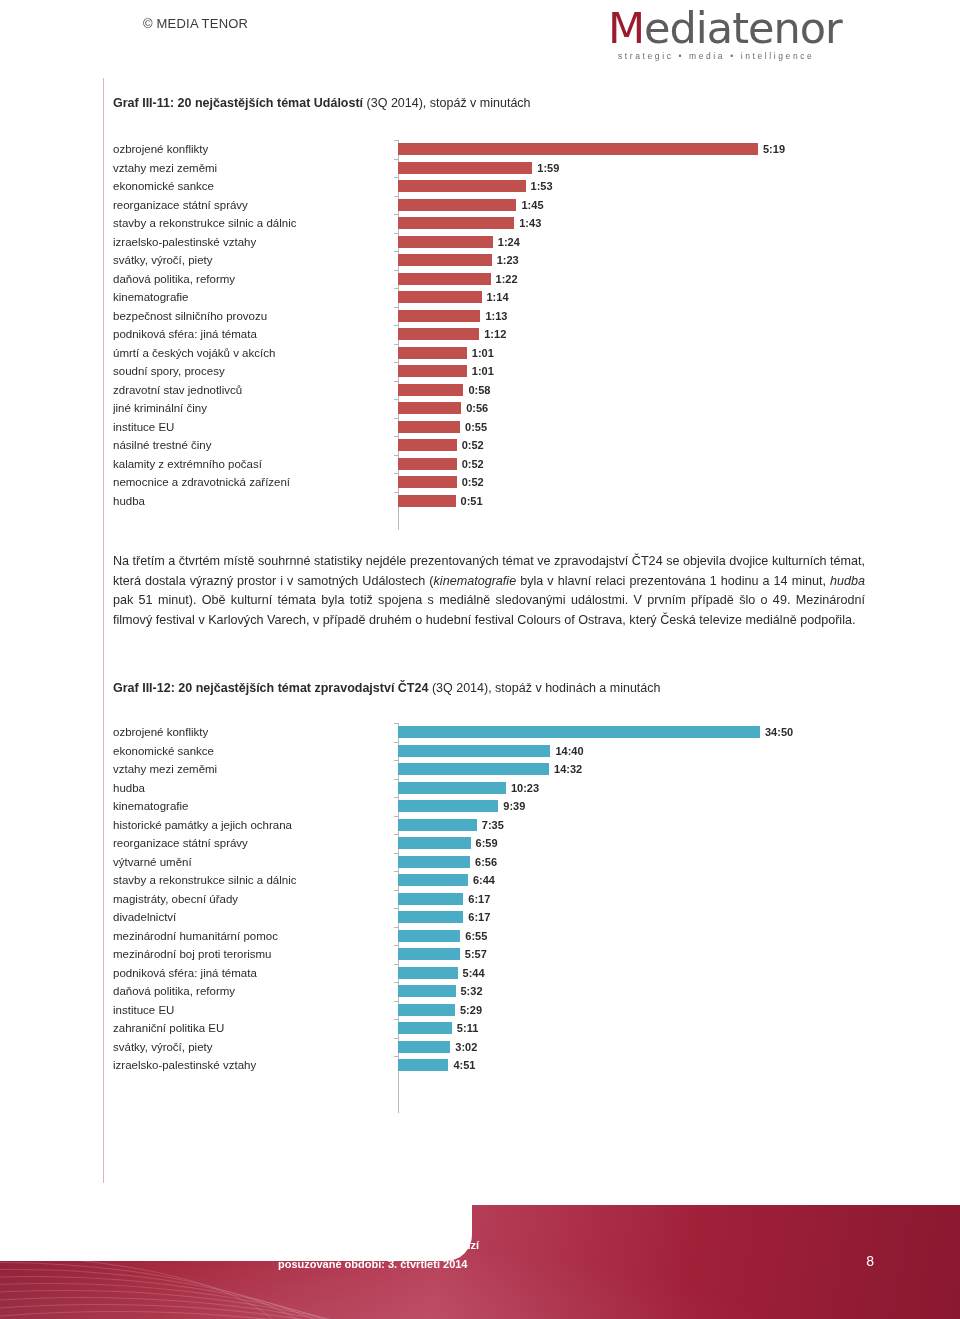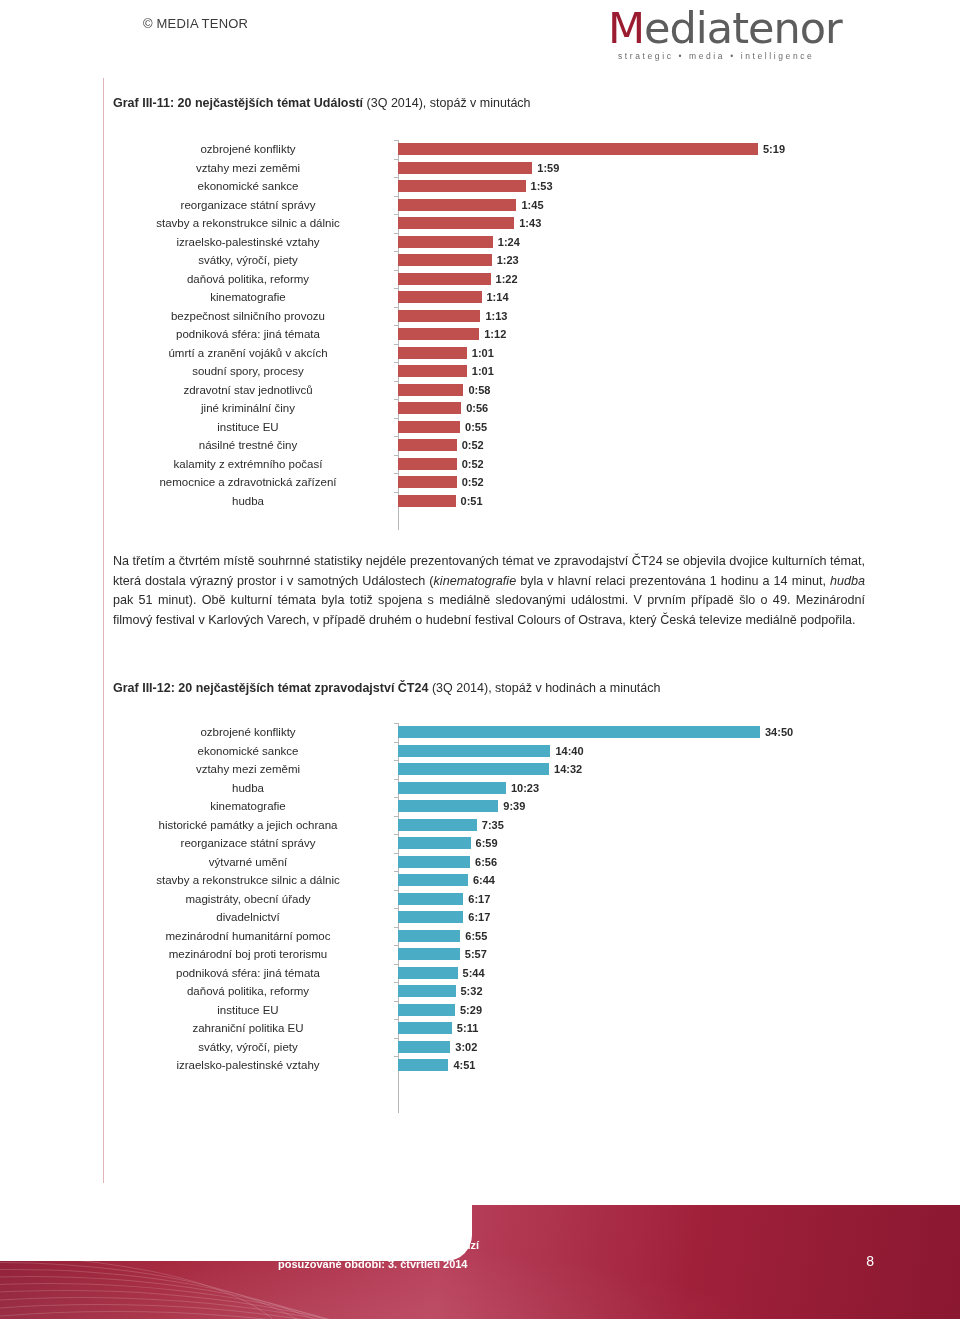--- a/index.html
+++ b/index.html
@@ -59,21 +59,21 @@
   #chart1 { left:113px; top:140px; width:760px; height:390px; }
   #chart2 { left:113px; top:723px; width:760px; height:390px; }
 
   .chart-rows { position:relative; }
   .row {
     display:flex; align-items:center;
     height:18.5px;
   }
   .row .cat {
     width:285px;
-    text-align:center;
+    text-align:left;
     font-size:11.5px;
     color:#2b2b2b;
     padding-right:15px;
     line-height:18.5px;
     white-space:nowrap;
     overflow:hidden;
   }
   .axis-col {
     position:relative;
     flex:1;
@@ -246,21 +246,21 @@
       </div>
       <div class="row">
         <div class="cat">podniková sféra: jiná témata</div>
         <div class="axis-col">
           <div class="tick"></div>
           <div class="bar" style="background: rgb(192, 80, 77); width: 81.2539px;"></div>
           <div class="val">1:12</div>
         </div>
       </div>
       <div class="row">
-        <div class="cat">úmrtí a zranění vojáků v akcích</div>
+        <div class="cat">úmrtí a českých vojáků v akcích</div>
         <div class="axis-col">
           <div class="tick"></div>
           <div class="bar" style="background: rgb(192, 80, 77); width: 68.8401px;"></div>
           <div class="val">1:01</div>
         </div>
       </div>
       <div class="row">
         <div class="cat">soudní spory, procesy</div>
         <div class="axis-col">
           <div class="tick"></div>

